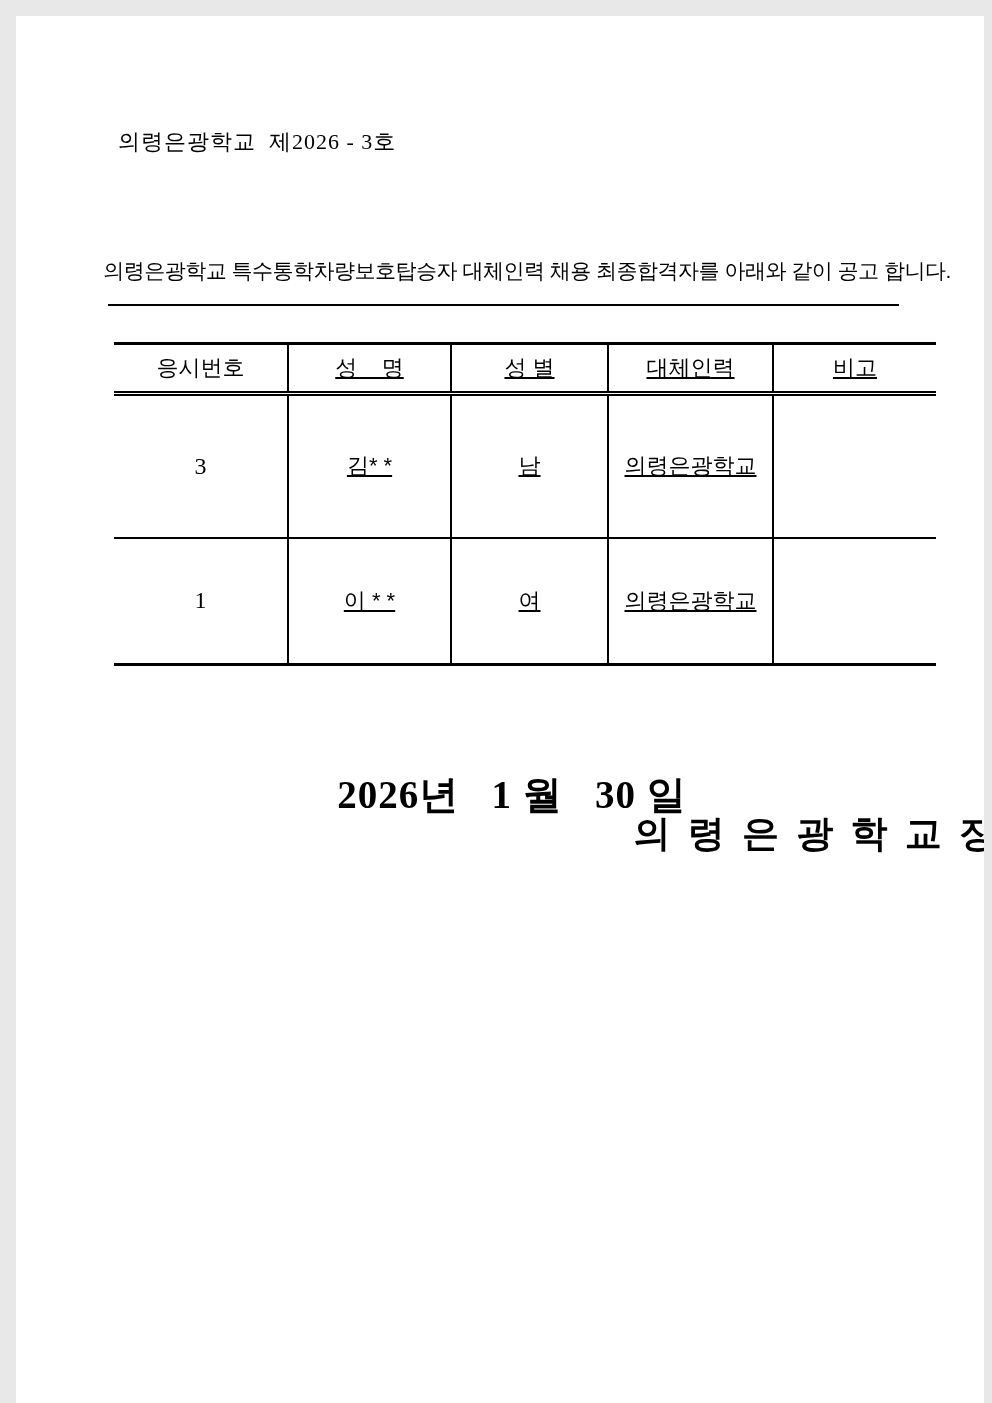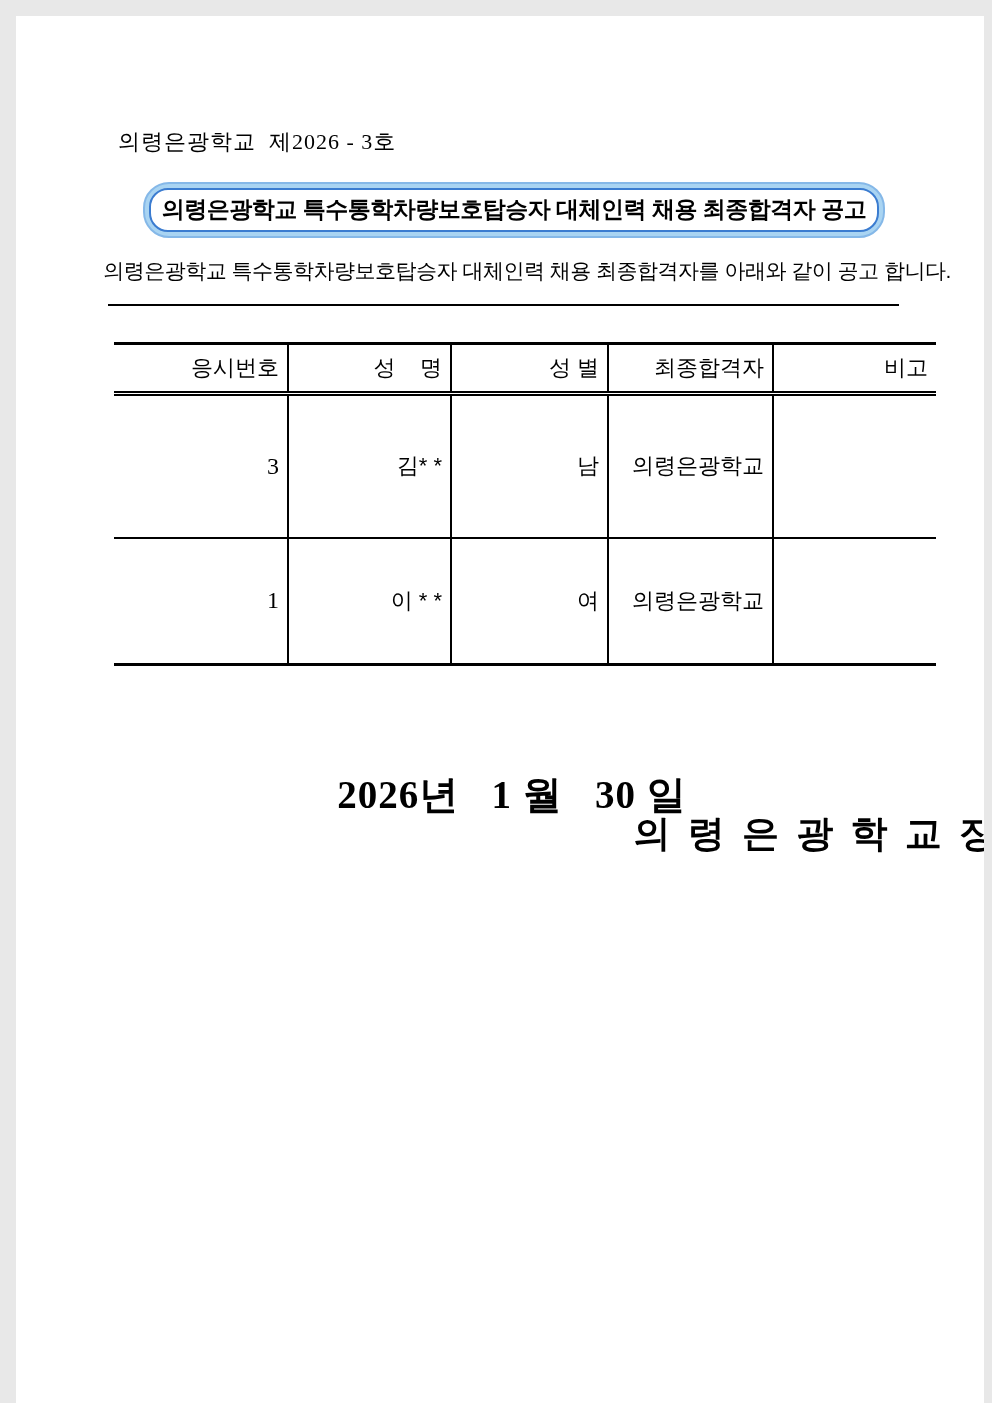--- a/index.html
+++ b/index.html
@@ -76,35 +76,36 @@
     top: 326px;
     left: 98px;
     width: 822px;
     border-collapse: collapse;
     table-layout: fixed;
     border-top: 3px solid var(--text);
     border-bottom: 3px solid var(--text);
   }
   table.results th,
   table.results td {
-    text-align: right;
+    text-align: center;
     vertical-align: middle;
     white-space: pre;
     overflow: hidden;
   }
   table.results th {
     height: 42px;
     font-weight: normal;
     font-size: 22px;
     font-family: "Liberation Sans", "DejaVu Sans", sans-serif;
     border-bottom: 5px double var(--text);
   }
   table.results th + th,
   table.results td + td {
     border-left: 2px solid var(--text);
+    text-decoration: underline;
   }
   table.results tbody tr.row-1 td {
     height: 144px;
     border-bottom: 2px solid var(--text);
   }
   table.results tbody tr.row-2 td {
     height: 127px;
   }
   table.results td {
     font-size: 22px;
@@ -139,42 +140,39 @@
     font-family: "Liberation Serif", "DejaVu Serif", serif;
   }
 </style>
 </head>
 <body>
 
 <div class="page">
 
   <div class="doc-number">의령은광학교  제2026 - 3호</div>
 
-  <div class="title-banner">
-    <div class="title-inner">의령은광학교 특수통학차량보호탑승자 대체인력 채용 최종합격자 공고</div>
-  </div>
 
   <div class="intro-text">의령은광학교 특수통학차량보호탑승자 대체인력 채용 최종합격자를 아래와 같이 공고 합니다.</div>
 
   <div class="divider-line"></div>
 
   <table class="results">
     <colgroup>
       <col style="width:174px">
       <col style="width:163px">
       <col style="width:157px">
       <col style="width:165px">
       <col style="width:163px">
     </colgroup>
     <thead>
       <tr>
         <th>응시번호</th>
         <th>성    명</th>
         <th>성 별</th>
-        <th>최종합격자</th>
+        <th>대체인력</th>
         <th>비고</th>
       </tr>
     </thead>
     <tbody>
       <tr class="row-1">
         <td class="serif-cell">3</td>
         <td>김* *</td>
         <td>남</td>
         <td>의령은광학교</td>
         <td></td>

